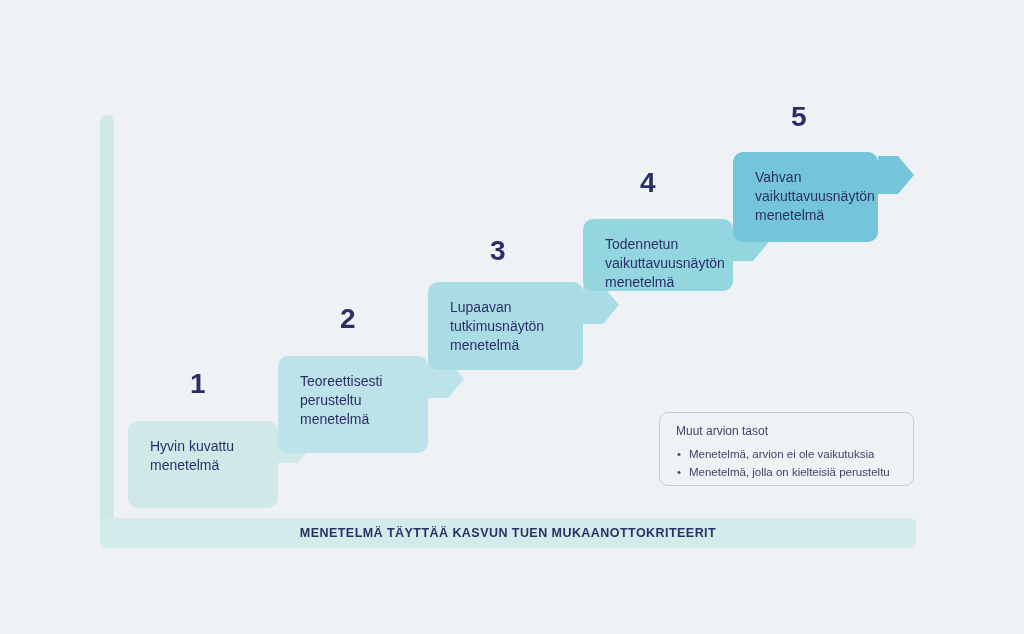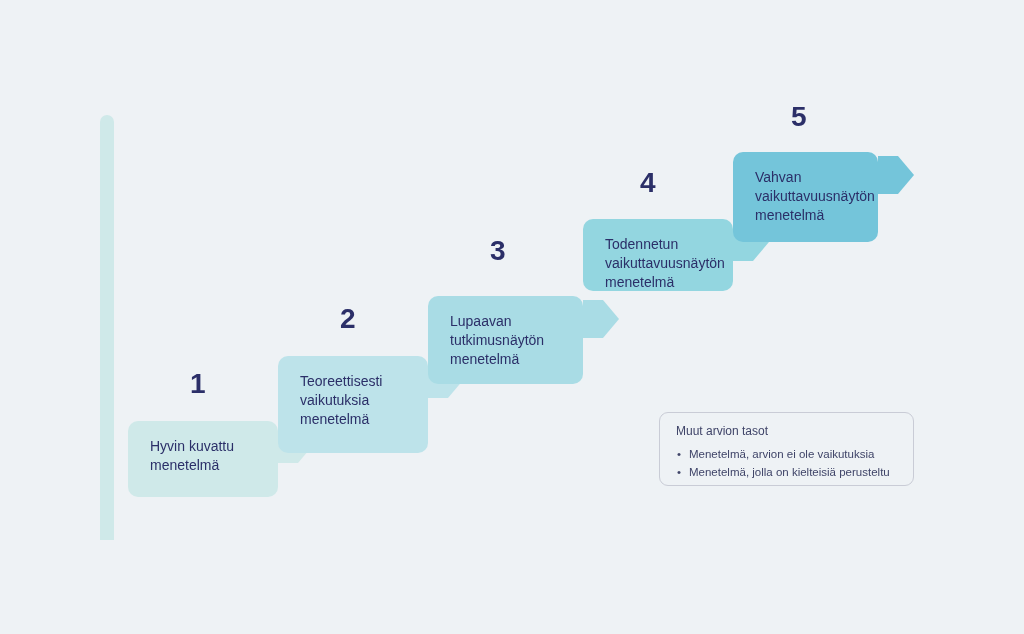--- a/index.html
+++ b/index.html
@@ -91,23 +91,23 @@
   }
   .step-number {
     position: absolute;
     font-size: 28px;
     font-weight: bold;
     color: #2b2f68;
     letter-spacing: 0.5px;
   }
 
   
-  #step-1 { left: 128px; top: 421px; width: 150px; height: 76px; }
+  #step-1 { left: 128px; top: 421px; width: 150px; height: 87px; }
   #step-2 { left: 278px; top: 356px; width: 150px; height: 97px; }
-  #step-3 { left: 428px; top: 296px; width: 155px; height: 88px; padding-left: 18px; }
+  #step-3 { left: 428px; top: 282px; width: 155px; height: 88px; padding-left: 18px; }
   #step-4 { left: 583px; top: 219px; width: 150px; height: 72px; }
   #step-5 { left: 733px; top: 152px; width: 145px; height: 90px; }
 
   #step-1 .step-arrow { height: 38px; top: 4px; }
   #step-2 .step-arrow { height: 38px; top: 4px; }
   #step-3 .step-arrow { height: 38px; top: 4px; }
   #step-4 .step-arrow { height: 38px; top: 4px; }
   #step-5 .step-arrow { height: 38px; top: 4px; }
 
   #num-1 { left: 190px; top: 368px; }
@@ -173,21 +173,21 @@
   <div class="step-number" id="num-1">1</div>
 
   <div class="step" id="step-2">
     <div class="step-body" style="background:#bde3ea"></div>
     <div class="step-arrow">
       <svg class="arrow-shape" viewBox="0 0 36 38" preserveAspectRatio="none" aria-hidden="true">
         <polygon points="0,0 20,0 36,19 20,38 0,38" fill="#bde3ea"></polygon>
       </svg>
     </div>
     <div class="step-label">Teoreettisesti
-vaikutuksia
+perusteltu
 menetelmä</div>
   </div>
   <div class="step-number" id="num-2">2</div>
 
   <div class="step" id="step-3">
     <div class="step-body" style="background:#a9dce5"></div>
     <div class="step-arrow">
       <svg class="arrow-shape" viewBox="0 0 36 38" preserveAspectRatio="none" aria-hidden="true">
         <polygon points="0,0 20,0 36,19 20,38 0,38" fill="#a9dce5"></polygon>
       </svg>
@@ -231,14 +231,17 @@
         <span class="bullet">•</span>
         <span>Menetelmä, arvion ei ole vaikutuksia</span>
       </li>
       <li>
         <span class="bullet">•</span>
         <span>Menetelmä, jolla on kielteisiä perusteltu</span>
       </li>
     </ul>
   </div>
 
+  <div class="criteria-banner">
+    <span class="banner-text">MENETELMÄ TÄYTTÄÄ KASVUN TUEN MUKAANOTTOKRITEERIT</span>
+  </div>
 
 </div>
 
 </body></html>

